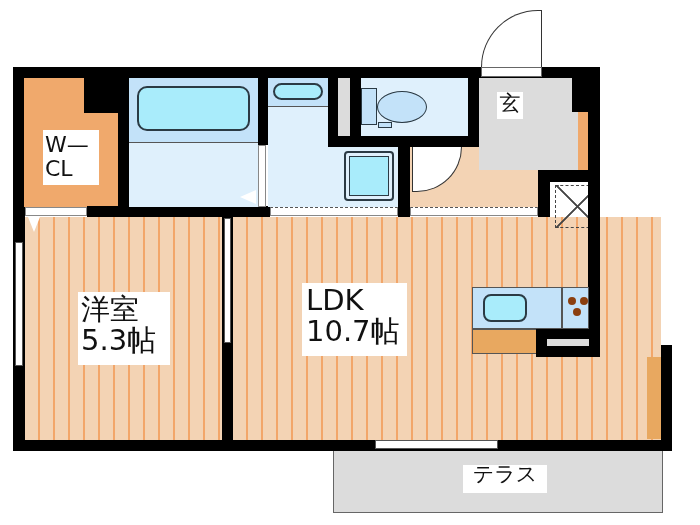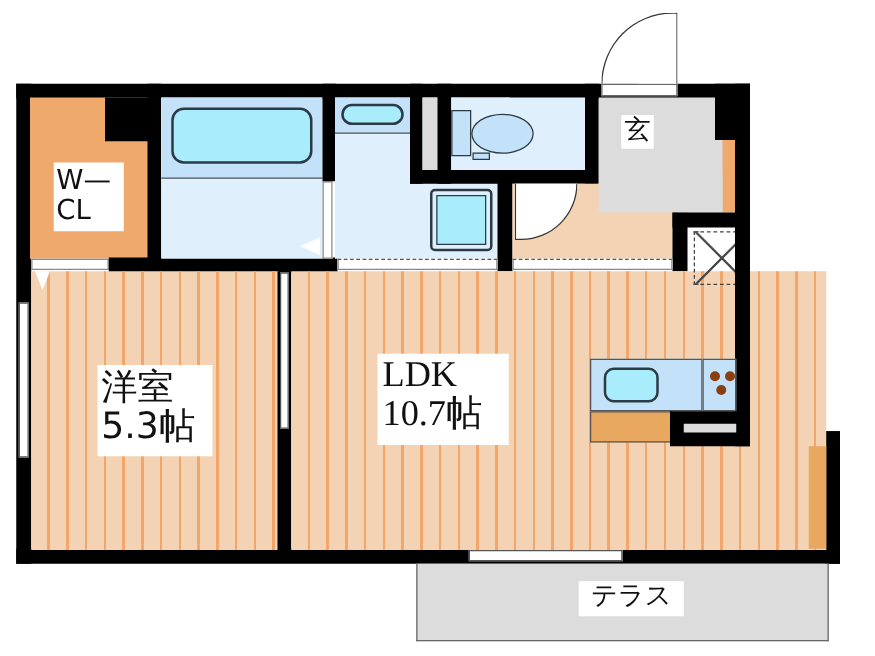--- a/index.html
+++ b/index.html
@@ -97,19 +97,19 @@
 <div class="abs" style="left:568px;top:297px;width:8px;height:8px;border-radius:50%;background:#8b3f0f;"></div>
 <div class="abs" style="left:580px;top:297px;width:8px;height:8px;border-radius:50%;background:#8b3f0f;"></div>
 <div class="abs" style="left:573px;top:308px;width:8px;height:8px;border-radius:50%;background:#8b3f0f;"></div>
 <div class="abs" style="left:472px;top:329px;width:66px;height:25px;background:#e8a860;border:1px solid #555;"></div>
 <div class="abs wall" style="left:536px;top:329px;width:64px;height:28px;"></div>
 <div class="abs gray" style="left:547px;top:339px;width:42px;height:7px;"></div>
 <div class="abs" style="left:647px;top:357px;width:14px;height:82px;background:#e8a860;"></div>
 
 <div class="abs win" style="left:375px;top:440px;width:123px;height:9px;"></div>
 
-<div class="abs label" style="left:302px;top:283px;width:105px;height:73px;padding:2px 4px;font-size:29px;font-family:Liberation Serif, serif;">
+<div class="abs label" style="left:302px;top:283px;width:105px;height:73px;padding:2px 4px;font-size:29px;">
   <div>LDK</div>
   <div>10.7帖</div>
 </div>
 
 <div class="abs gray" style="left:333px;top:451px;width:330px;height:62px;border:1.5px solid #666;border-top:none;"></div>
-<div class="abs label" style="left:463px;top:465px;width:84px;height:28px;font-size:21px;text-align:center;">テラス</div>
+<div class="abs label" style="left:463px;top:465px;width:84px;height:28px;font-size:21px;text-align:center;font-family:Liberation Mono, monospace;">テラス</div>
 
 </body></html>

